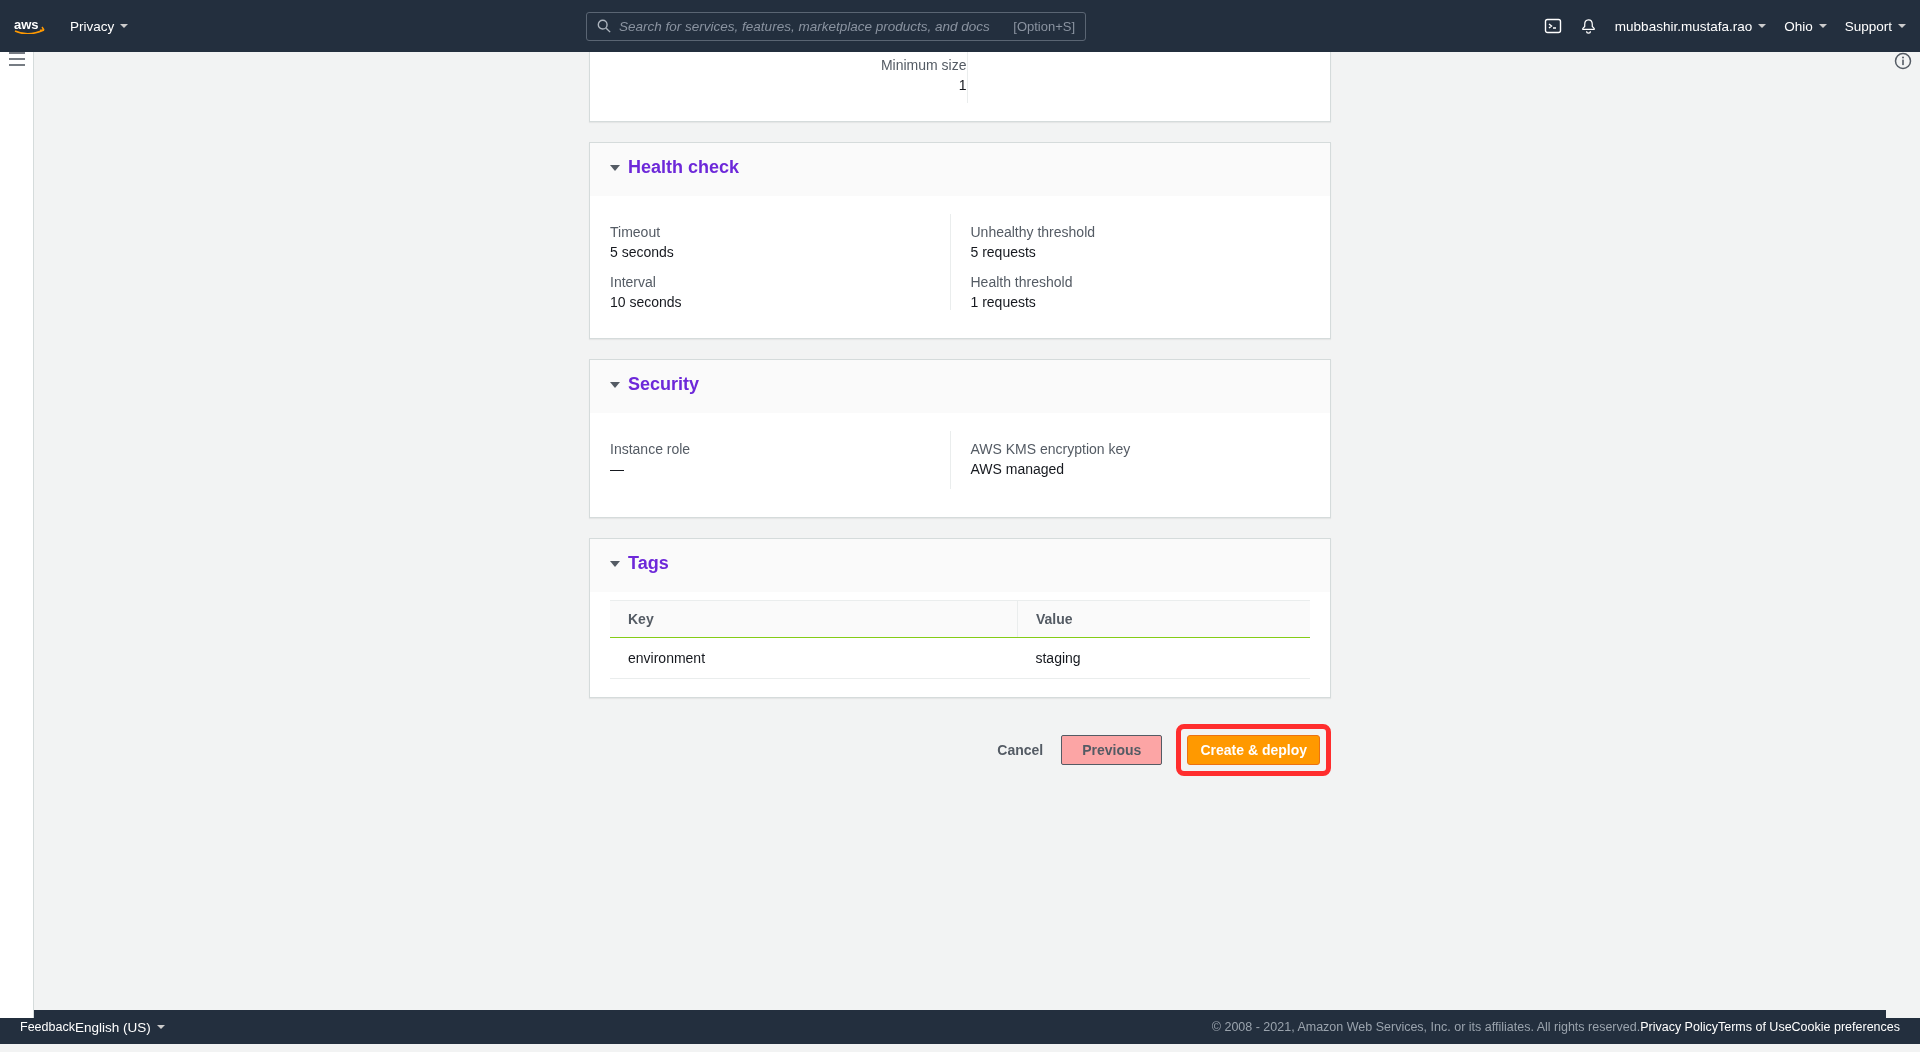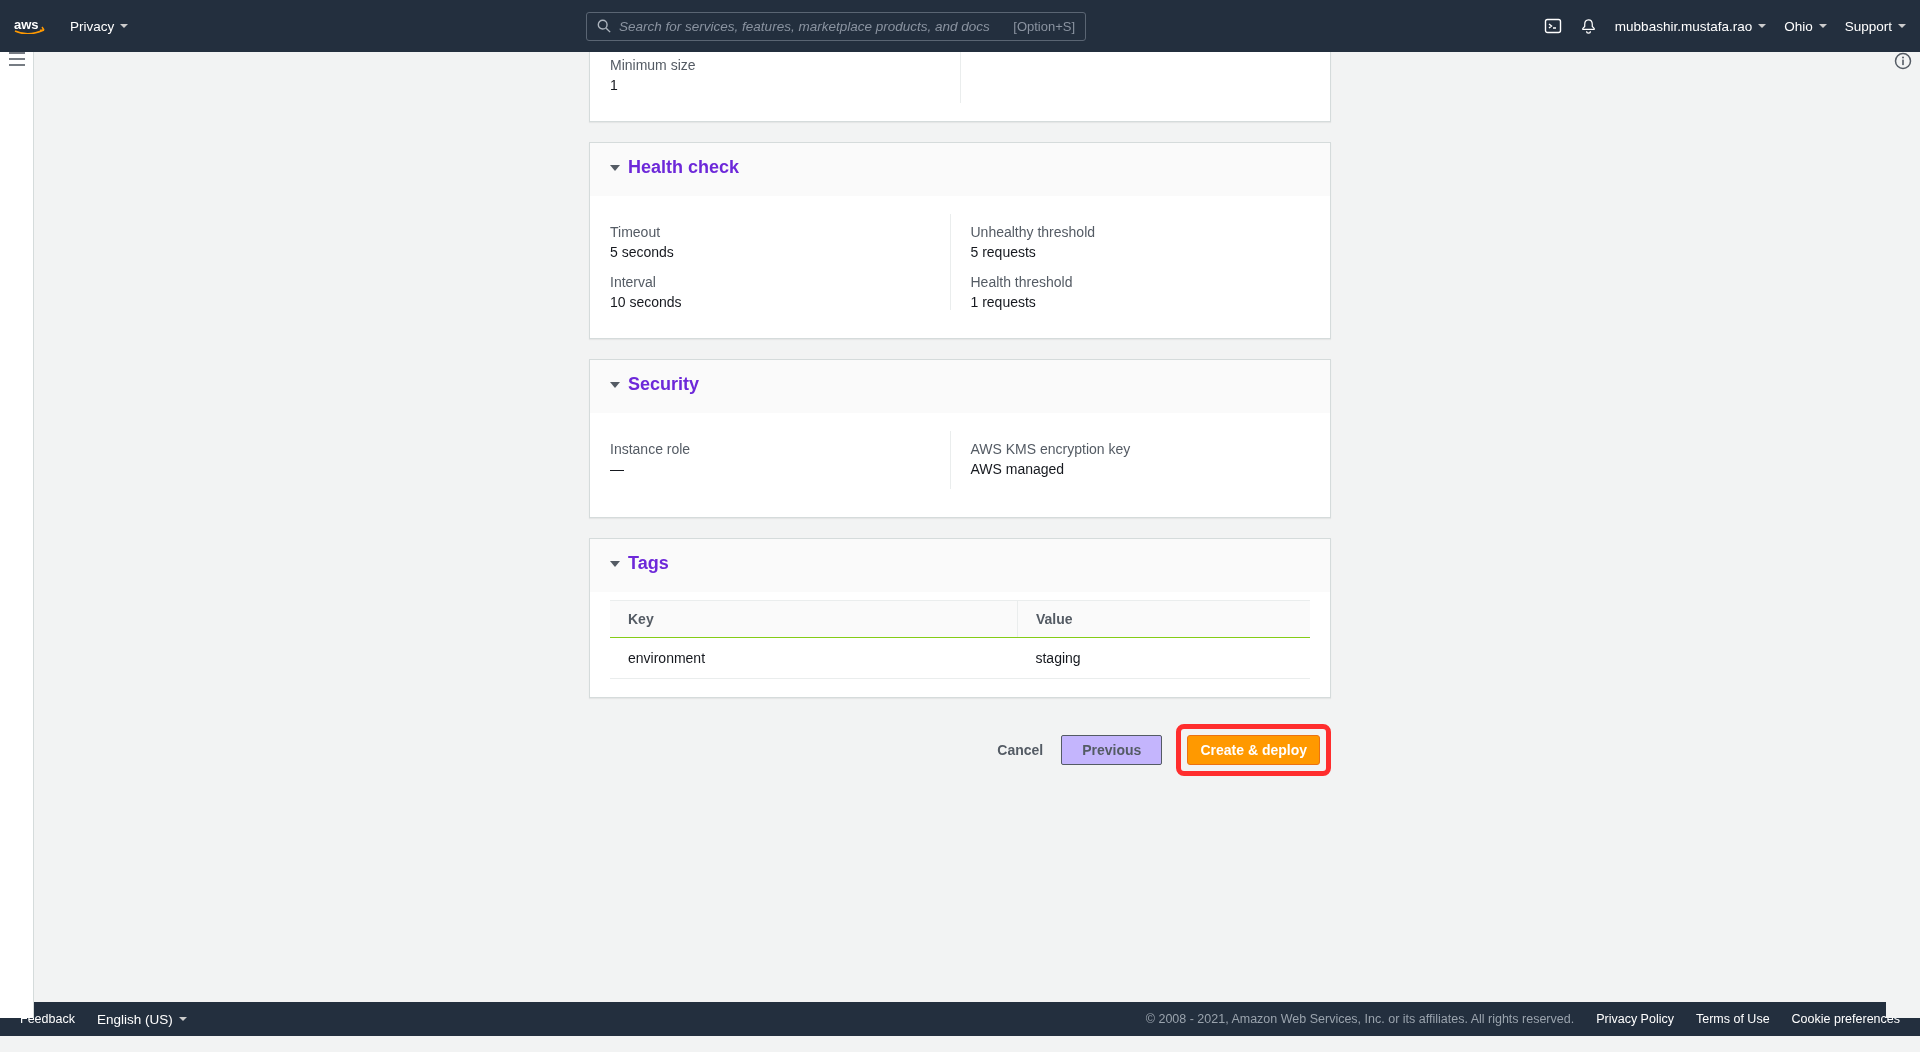--- a/index.html
+++ b/index.html
@@ -32,40 +32,40 @@
   .collapse-caret { width:0;height:0;border-left:5px solid transparent;border-right:5px solid transparent;border-top:6px solid #545b64;}
   .card-body { padding:8px 20px 18px 20px;}
   .grid2 { display:flex; gap:0; position:relative;}
   .grid2 .col { flex:1; padding:10px 0;}
   .grid2 .divider { width:1px; background:#eaeded; margin:10px 0;}
   .kv { margin:10px 0 14px 0;}
   .kv .k { color:#545b64; font-size:14px; margin-bottom:4px;}
   .kv .v { color:#16191f; font-size:14px;}
 
   
-  .first-card-body { padding:0px 20px 18px 20px;}
+  .first-card-body { padding:0px 20px 18px 34px;text-align:right;}
   .first-grid { display:flex;}
   .first-grid .col { flex:1; padding:0 0 10px 0;}
   .first-grid .divider { width:1px; background:#eaeded; margin-top:-30px;}
 
   
   table.tags { width:100%; border-collapse:collapse;}
   table.tags th { text-align:left; font-weight:700; background:#fafafa; padding:10px 18px; border-top:1px solid #eaeded; border-bottom:1px solid #84cc16; color:#545b64;}
   table.tags th:first-child{border-right:1px solid #eaeded;}
   table.tags td { padding:12px 18px; border-bottom:1px solid #eaeded; color:#16191f;}
 
   
   .actions { display:flex; justify-content:flex-end; align-items:center; gap:14px; padding-top:6px;}
   .btn-link { background:none; border:none; color:#545b64; font-weight:700; cursor:pointer; font-size:14px; padding:8px 4px;}
-  .btn { border:1px solid #545b64; background:#c4b5fd; color:#545b64; font-weight:700; padding:6px 20px; border-radius:2px; cursor:pointer; font-size:14px;}
+  .btn { border:1px solid #545b64; background:#fca5a5; color:#545b64; font-weight:700; padding:6px 20px; border-radius:2px; cursor:pointer; font-size:14px;}
   .btn-primary { background:#ff9900; border:1px solid #ec7211; color:#fff; font-weight:700; padding:6px 12px; border-radius:3px; cursor:pointer; font-size:14px;}
   .highlight-box { border:5px solid #ff2d2d; border-radius:8px; padding:6px; display:inline-flex;}
 
   
-  .footer { position:fixed; left:0; right:0; bottom:16px; height:34px; background:#232f3e; color:#fff; display:flex; align-items:center; padding:0 20px; font-size:12.5px; gap:22px;}
+  .footer { position:fixed; left:0; right:0; bottom:8px; height:34px; background:#232f3e; color:#fff; display:flex; align-items:center; padding:0 20px; font-size:12.5px; }
   .footer .spacer{margin-left:auto;}
   .footer a{color:#fff; text-decoration:none; cursor:pointer;}
   .footer .copy{color:#9aa3ad;}
 </style>
 </head>
 <body>
 
 <div class="topnav">
   <div class="logo">
     <svg viewBox="0 0 42 16" width="42">

